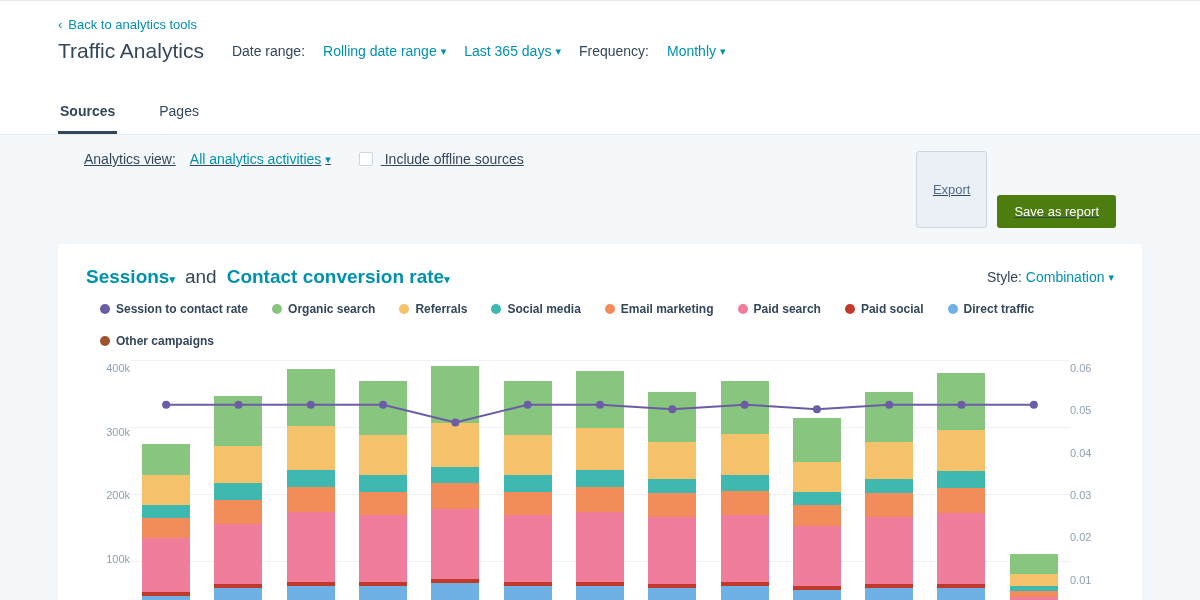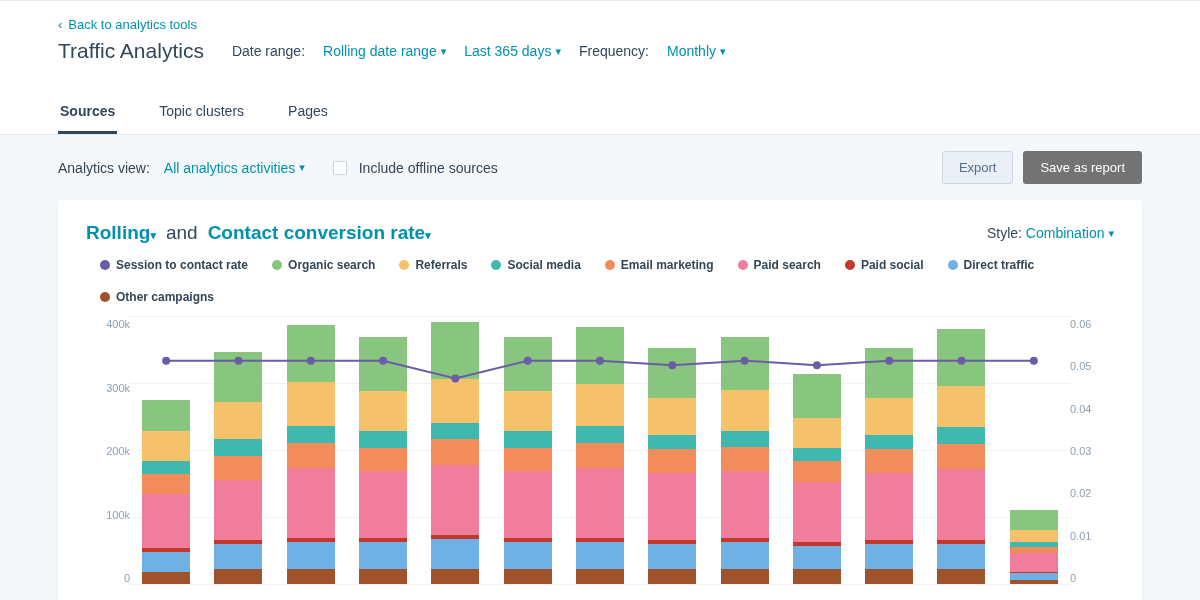--- a/index.html
+++ b/index.html
@@ -12,26 +12,26 @@
   .page-title { font-size: 21px; font-weight: 400; color: #33475b; }
   .filters { display: flex; align-items: center; gap: 18px; font-size: 14px; }
   .lbl { color: #33475b; }
   .dd { color: #0091ae; cursor: pointer; display: inline-flex; align-items: center; gap: 4px; }
   .caret::after { content: "▾"; font-size: 11px; color: #0091ae; }
   .tabs { display: flex; gap: 40px; margin-top: 28px; }
   .tab { padding: 12px 2px; font-size: 14px; color: #33475b; cursor: pointer; }
   .tab.active { font-weight: 600; border-bottom: 3px solid #33475b; }
   .new-badge { background: #00bda5; color: #fff; font-size: 10px; font-weight: 700; padding: 2px 6px; border-radius: 3px; margin-left: 6px; letter-spacing: .5px; }
 
-  .subbar { display: flex; align-items: center; justify-content: space-between; padding: 16px 58px; font-size: 14px; }
+  .subbar { display: flex; align-items: flex-start; justify-content: space-between; padding: 16px 84px; font-size: 14px; text-decoration: underline; }
   .subbar-left { display: flex; align-items: center; gap: 14px; }
   .checkbox { width: 14px; height: 14px; border: 1px solid #cbd6e2; border-radius: 2px; background: #fff; display: inline-block; margin-right: 8px; vertical-align: -2px; }
   .btn { font-size: 13px; padding: 8px 16px; border-radius: 3px; cursor: pointer; border: 1px solid transparent; }
   .btn-secondary { background: #eaf0f6; border-color: #cbd6e2; color: #506e91; }
-  .btn-primary { background: #737373; color: #fff; }
+  .btn-primary { background: #4d7c0f; color: #fff; margin-top: 44px; }
 
   .card { background: #fff; margin: 0 58px 40px 58px; border-radius: 2px; box-shadow: 0 1px 3px rgba(0,0,0,.04); padding: 22px 28px 14px 28px; }
   .card-head { display: flex; align-items: center; justify-content: space-between; margin-bottom: 14px; }
   .metric-row { font-size: 19px; display: flex; align-items: center; gap: 10px; }
   .metric { color: #0091ae; font-weight: 600; cursor: pointer; }
   .and { color: #33475b; font-weight: 400; }
   .style-pick { font-size: 14px; }
 
   .legend { display: flex; flex-wrap: wrap; gap: 18px 24px; font-size: 12px; color: #33475b; font-weight: 600; margin: 6px 0 12px 14px; }
   .legend-item { display: inline-flex; align-items: center; gap: 6px; cursor: pointer; }
@@ -63,21 +63,20 @@
     <div class="filters">
       <span class="lbl">Date range:</span>
       <span class="dd caret">Rolling date range</span>
       <span class="dd caret">Last 365 days</span>
       <span class="lbl">Frequency:</span>
       <span class="dd caret">Monthly</span>
     </div>
   </div>
   <div class="tabs" id="tabs">
       <div class="tab active">Sources</div>
-      <div class="tab">Topic clusters</div>
       <div class="tab">Pages</div>
     </div>
 </div>
 
 <div class="subbar">
   <div class="subbar-left">
     <span class="lbl">Analytics view:</span>
     <span class="dd caret">All analytics activities</span>
     <label style="margin-left:14px; cursor:pointer;">
       <span class="checkbox"></span>
@@ -86,21 +85,21 @@
   </div>
   <div style="display:flex; gap:10px;">
     <button class="btn btn-secondary">Export</button>
     <button class="btn btn-primary">Save as report</button>
   </div>
 </div>
 
 <div class="card">
   <div class="card-head">
     <div class="metric-row">
-      <span class="metric caret">Rolling</span>
+      <span class="metric caret">Sessions</span>
       <span class="and">and</span>
       <span class="metric caret">Contact conversion rate</span>
     </div>
     <div class="style-pick">
       <span class="lbl">Style:</span>
       <span class="dd caret">Combination</span>
     </div>
   </div>
 
   <div class="legend" id="legend">

